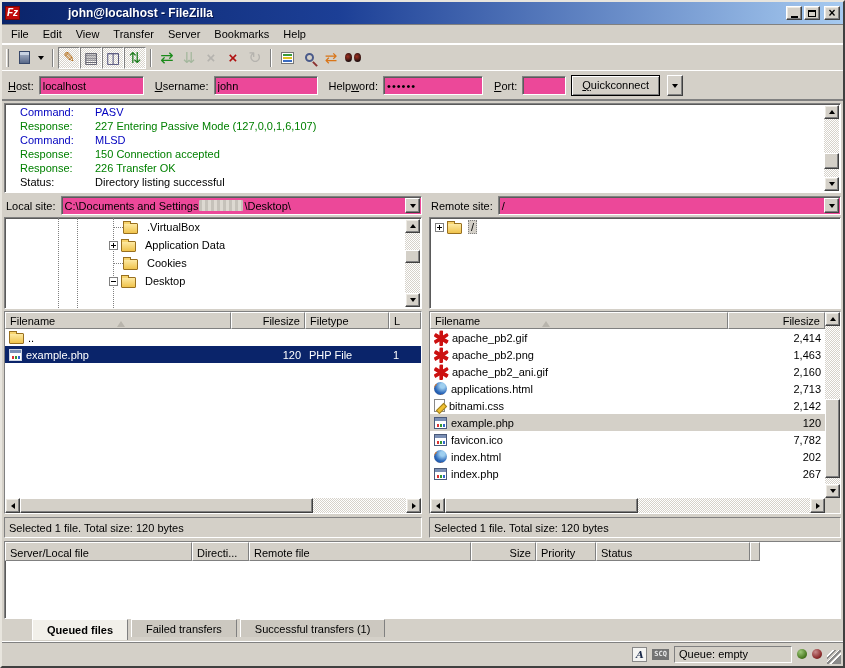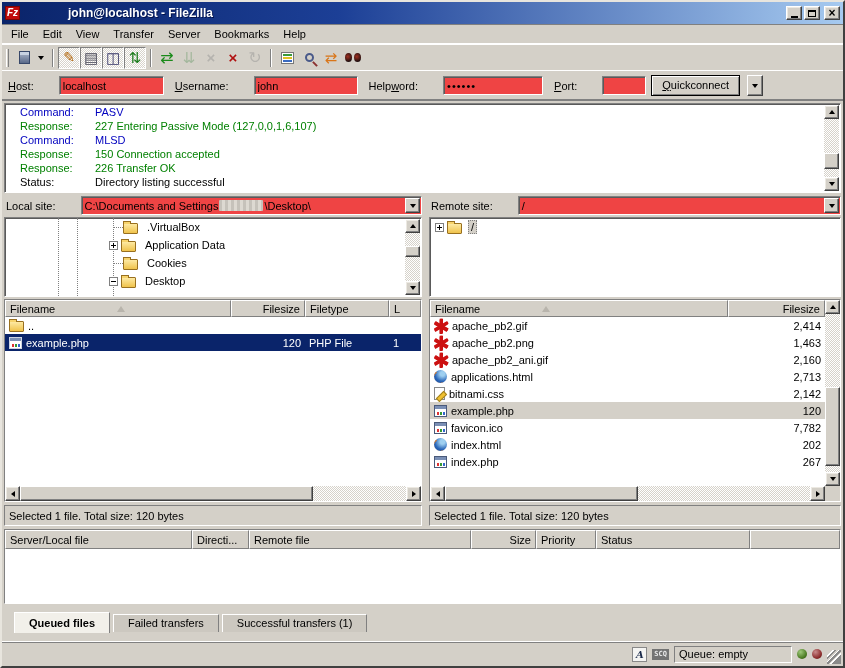--- a/index.html
+++ b/index.html
@@ -1,19 +1,19 @@
 <!DOCTYPE html>
 <html><head>
 <meta charset="utf-8">
 <style>
   html,body{margin:0;padding:0;background:#fff;}
   *{box-sizing:border-box;font-family:"Liberation Sans",sans-serif;}
   #win{width:845px;height:668px;background:#d4d0c8;border:2px solid;border-color:#e8e5de #404040 #404040 #e8e5de;
        display:flex;flex-direction:column;position:relative;overflow:hidden;font-size:11px;color:#000;}
-  .field{background:#ef4444;border:1px solid;border-color:#808080 #fff #fff #808080;box-shadow:inset 1px 1px 0 #5a5a5a;margin-left:20px;}
+  .field{background:#ec4899;border:1px solid;border-color:#808080 #fff #fff #808080;box-shadow:inset 1px 1px 0 #5a5a5a;}
   .panel{background:#fff;border:1px solid;border-color:#808080 #fff #fff #808080;box-shadow:inset 1px 1px 0 #5a5a5a;}
   
   .titlebar{height:22px;background:linear-gradient(to right,#0a246a,#1c3f96 40%,#a6caf0);display:flex;align-items:center;padding:0 3px;flex:0 0 auto;}
   .fzicon{width:15px;height:14px;background:#c00a0a;border:1px solid #7a0505;color:#fff;font-weight:bold;font-style:italic;
           font-size:10px;line-height:12px;text-align:center;margin-right:4px;}
   .title{color:#fff;font-weight:bold;font-size:12px;flex:1;text-shadow:1px 1px 0 #00114a;white-space:nowrap;overflow:hidden;padding-left:44px;}
   .wbtns{display:flex;gap:2px;}
   .wbtn{width:16px;height:14px;background:#d4d0c8;border:1px solid;border-color:#fff #404040 #404040 #fff;
         box-shadow:inset -1px -1px 0 #808080,inset 1px 1px 0 #ece9e2;display:flex;align-items:center;justify-content:center;padding:0;}
   .wbtn.close{margin-left:2px;}
@@ -87,21 +87,21 @@
   .sbh .sthumb{top:0;bottom:0;left:auto;right:auto;}
   
   .cols{display:grid;grid-template-columns:418px 7px 1fr;margin:0 2px;flex:0 0 auto;}
   .siterow{height:21px;display:flex;align-items:center;}
   .sitelbl{padding:0 5px 0 2px;white-space:nowrap;}
   .combo{flex:1;height:19px;display:flex;align-items:center;padding-left:3px;position:relative;white-space:nowrap;overflow:hidden;}
   .combo .cbtn{position:absolute;right:1px;top:1px;bottom:1px;width:15px;background:#d4d0c8;border:1px solid;
                border-color:#fff #404040 #404040 #fff;box-shadow:inset -1px -1px 0 #808080;display:flex;align-items:center;justify-content:center;padding:0;}
   .redact{display:inline-block;width:44px;height:11px;margin:0 1px;border-radius:1px;
           background:repeating-linear-gradient(90deg,#c6c2ba 0 3px,#ddd9d1 3px 6px);filter:blur(.6px);}
-  .treebox{height:80px;position:relative;overflow:hidden;padding-right:16px;}
+  .treebox{height:92px;position:relative;overflow:hidden;padding-right:16px;}
   .tguide{position:absolute;top:0;bottom:0;width:0;border-left:1px dotted #808080;}
   .trow{height:18px;display:flex;align-items:center;position:relative;}
   .tconn{width:10px;border-top:1px dotted #808080;flex:0 0 auto;}
   .expbox{width:9px;height:9px;background:#fff;border:1px solid #808080;position:relative;flex:0 0 auto;margin-right:3px;}
   .expbox::before{content:"";position:absolute;left:1px;right:1px;top:3px;height:1px;background:#000;}
   .expbox.plus::after{content:"";position:absolute;top:1px;bottom:1px;left:3px;width:1px;background:#000;}
   .tlabel{padding:1px 3px;margin-left:2px;white-space:nowrap;}
   .tlabel.sel{background:#d4d0c8;border:1px dotted #808080;padding:0 2px;}
   
   .ic{flex:0 0 auto;display:inline-flex;align-items:center;justify-content:center;margin-right:4px;}
@@ -115,47 +115,47 @@
   .ic-html{width:13px;height:13px;border-radius:50%;background:radial-gradient(circle at 65% 30%,#9ecff0 0 18%,#2a66b8 60%,#17408c);position:relative;overflow:hidden;}
   .ic-html::before{content:"";position:absolute;left:-3px;bottom:-3px;width:11px;height:11px;border-radius:50%;
      border:3px solid transparent;border-left-color:#e87818;border-bottom-color:#e87818;transform:rotate(15deg);}
   .ic-css{width:11px;height:13px;background:#fff;border:1px solid #888;position:relative;overflow:visible;}
   .ic-css::after{content:"";position:absolute;right:-3px;bottom:0;width:9px;height:3px;background:#f0c030;border:1px solid #a08020;transform:rotate(-45deg);}
   
   .listpane{height:203px;display:grid;grid-template-rows:1fr 15px;grid-template-columns:1fr;padding:0;overflow:hidden;}
   .listpane.withv{grid-template-columns:1fr 15px;}
   .lmain{display:flex;flex-direction:column;overflow:hidden;background:#fff;}
   .lhead{display:flex;height:17px;flex:0 0 auto;background:#d4d0c8;}
-  .hcell{border:1px solid;border-color:#fff #808080 #808080 #fff;padding:1px 4px;white-space:nowrap;overflow:hidden;display:flex;align-items:center;gap:48px;}
+  .hcell{border:1px solid;border-color:#fff #808080 #808080 #fff;padding:1px 4px;white-space:nowrap;overflow:hidden;display:flex;align-items:flex-end;gap:48px;}
   .hr{justify-content:flex-end;}
   .sortarrow{width:0;height:0;border-left:4px solid transparent;border-right:4px solid transparent;border-bottom:6px solid #b8b4ac;margin-left:14px;}
   .rows{flex:1;overflow:hidden;background:#fff;}
   .frow{height:17px;display:flex;align-items:center;}
   .fcell{padding:0 4px;white-space:nowrap;overflow:hidden;display:flex;align-items:center;height:17px;}
   .num{justify-content:flex-end;}
   .frow.selA{background:#0a246a;color:#fff;}
   .frow.selA .ic-php{border-color:#cdd4e2;}
   .frow.selI{background:#d4d0c8;}
   
   .lc-name{width:226px;} .lc-size{width:74px;} .lc-type{width:84px;} .lc-mod{flex:1;}
   
   .rc-name{flex:1;} .rc-size{width:97px;}
   .vsb{display:flex;flex-direction:column;background:#d4d0c8;}
   .vsb .strack{flex:1;}
   .corner{background:#d4d0c8;}
   
   .statbox{height:21px;margin-top:3px;display:flex;align-items:center;padding:0 4px;background:#d4d0c8;
            border:1px solid;border-color:#808080 #fff #fff #808080;white-space:nowrap;overflow:hidden;}
   
-  .queue{margin:3px 2px 0;flex:1;display:flex;flex-direction:column;overflow:hidden;}
+  .queue{margin:3px 2px 0;flex:1;display:flex;overflow:hidden;}
   .qhead{display:flex;height:19px;flex:0 0 auto;background:#d4d0c8;}
   .q0{width:187px;} .q1{width:57px;} .q2{width:222px;} .q3{width:65px;} .q4{width:60px;} .q5{width:154px;} .q6{flex:1;}
   .qbody{flex:1;background:#fff;}
   
-  .tabs{height:37px;display:flex;align-items:center;padding-left:12px;flex:0 0 auto;position:relative;}
+  .tabs{height:22px;display:flex;align-items:flex-start;padding-left:30px;flex:0 0 auto;position:relative;}
   .tab{height:18px;padding:2px 14px;background:#ccc8c0;border:1px solid;border-color:#fff #808080 #808080 #fff;
        border-bottom:none;margin-right:3px;white-space:nowrap;display:flex;align-items:center;}
   .tab.active{height:21px;background:#f2f0ea;font-weight:bold;border-color:#fff #808080 #f2f0ea #fff;z-index:2;}
   
   .sbar{height:25px;border-top:1px solid #fff;box-shadow:0 1px 0 #808080 inset;display:flex;align-items:center;
         justify-content:flex-end;padding:2px 2px 2px 6px;gap:5px;flex:0 0 auto;}
   .ind-a{width:15px;height:15px;background:#f4f4f2;border:1px solid #888;display:flex;align-items:center;justify-content:center;
          font-family:"DejaVu Serif",serif;font-style:italic;font-weight:bold;font-size:10px;color:#1a2a4a;}
   .ind-badge{height:11px;background:#737373;color:#e8e8e8;font-family:"DejaVu Sans Mono",monospace;font-weight:bold;
              font-size:7px;line-height:10px;padding:0 2px;letter-spacing:0;}

